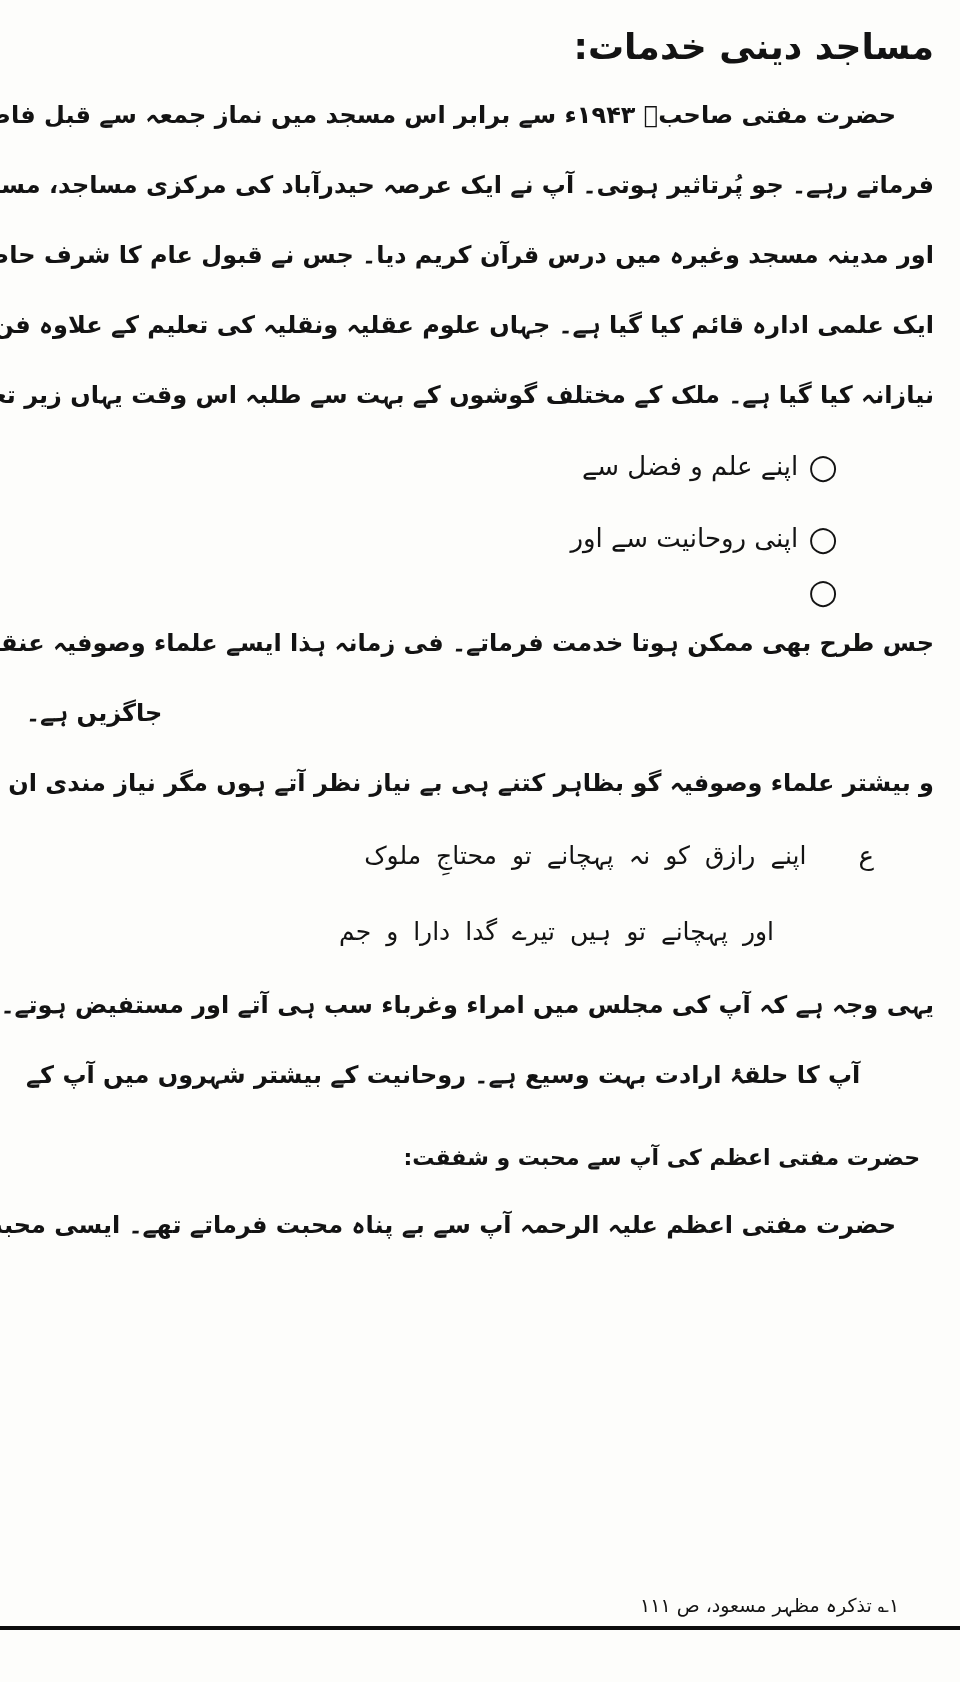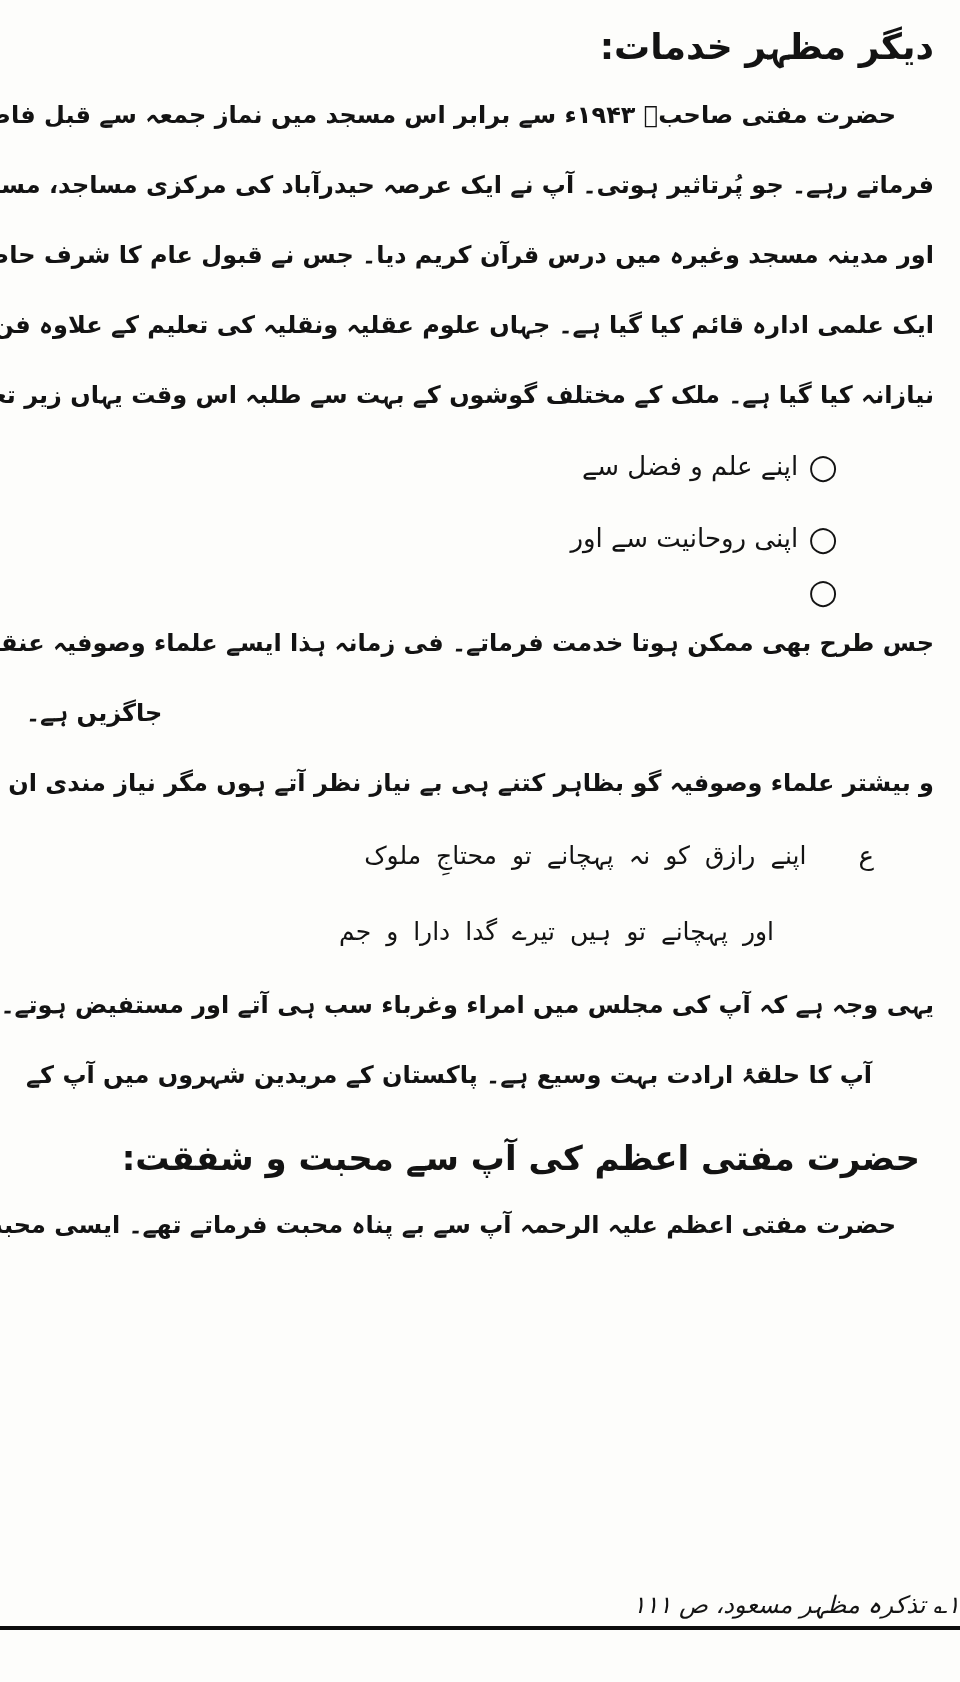--- a/index.html
+++ b/index.html
@@ -15,21 +15,21 @@
   }
   .content{padding:14px 26px 0 26px;}
   .h1{
     font-size:36px;font-weight:bold;
     text-align:right;
     line-height:66px;
     letter-spacing:0.5px;
     white-space:nowrap;
   }
   .h2{
-    font-size:34px;font-weight:bold;
+    font-size:22px;font-weight:bold;
     text-align:right;
     padding-right:14px;
     line-height:64px;
     margin-top:16px;
     white-space:nowrap;
   }
   .line{
     font-size:24px;
     line-height:70px;
     text-align:left;
@@ -59,39 +59,38 @@
     white-space:nowrap;
     word-spacing:7px;
   }
   .verse-row.v1{padding-right:60px;}
   .verse-row.v2{padding-right:160px;}
   .verse-marker{margin-left:52px;font-size:26px;}
   .footer{
     position:absolute;left:0;right:0;top:1590px;
   }
   .footnote{
-    font-size:24px;
+    font-size:19px;
     direction:rtl;
     text-align:left;
     padding:0 0 6px 640px;
     white-space:nowrap;
     line-height:30px;
-    font-style:italic;
   }
   .rule{
     height:4px;background:#0d0d0d;width:100%;
   }
 </style>
 </head>
 <body>
 
 <div class="page">
   <div class="content">
 
-    <div class="h1">دیگر مظہر خدمات:</div>
+    <div class="h1">مساجد دینی خدمات:</div>
 
     <div>
       <div class="line indent">حضرت مفتی صاحبؒ ۱۹۴۳ء سے برابر اس مسجد میں نماز جمعہ سے قبل فاضلانہ تقریر</div>
       <div class="line">فرماتے رہے۔ جو پُرتاثیر ہوتی۔ آپ نے ایک عرصہ حیدرآباد کی مرکزی مساجد، مسجد مائی خیری</div>
       <div class="line">اور مدینہ مسجد وغیرہ میں درس قرآن کریم دیا۔ جس نے قبول عام کا شرف حاصل کیا۔</div>
     </div>
 
     <div>
       <div class="line">ایک علمی ادارہ قائم کیا گیا ہے۔ جہاں علوم عقلیہ ونقلیہ کی تعلیم کے علاوہ فن تجوید و قرأت کا بھی</div>
       <div class="line">نیازانہ کیا گیا ہے۔ ملک کے مختلف گوشوں کے بہت سے طلبہ اس وقت یہاں زیر تعلیم ہیں۔</div>
@@ -123,21 +122,21 @@
         <span class="verse-marker">ع</span>
         <span>اپنے رازق کو نہ پہچانے تو محتاجِ ملوک</span>
       </div>
       <div class="verse-row v2">
         <span>اور پہچانے تو ہیں تیرے گدا دارا و جم</span>
       </div>
     </div>
 
     <div>
       <div class="line">یہی وجہ ہے کہ آپ کی مجلس میں امراء وغرباء سب ہی آتے اور مستفیض ہوتے۔</div>
-      <div class="line indent-sm">آپ کا حلقۂ ارادت بہت وسیع ہے۔ پاکستان کے مریدین شہروں میں آپ کے</div>
+      <div class="line indent-sm">آپ کا حلقۂ ارادت بہت وسیع ہے۔ روحانیت کے بیشتر شہروں میں آپ کے</div>
     </div>
 
     <div class="h2">حضرت مفتی اعظم کی آپ سے محبت و شفقت:</div>
 
     <div>
       <div class="line indent">حضرت مفتی اعظم علیہ الرحمہ آپ سے بے پناہ محبت فرماتے تھے۔ ایسی محبت جس</div>
     </div>
 
   </div>
 

